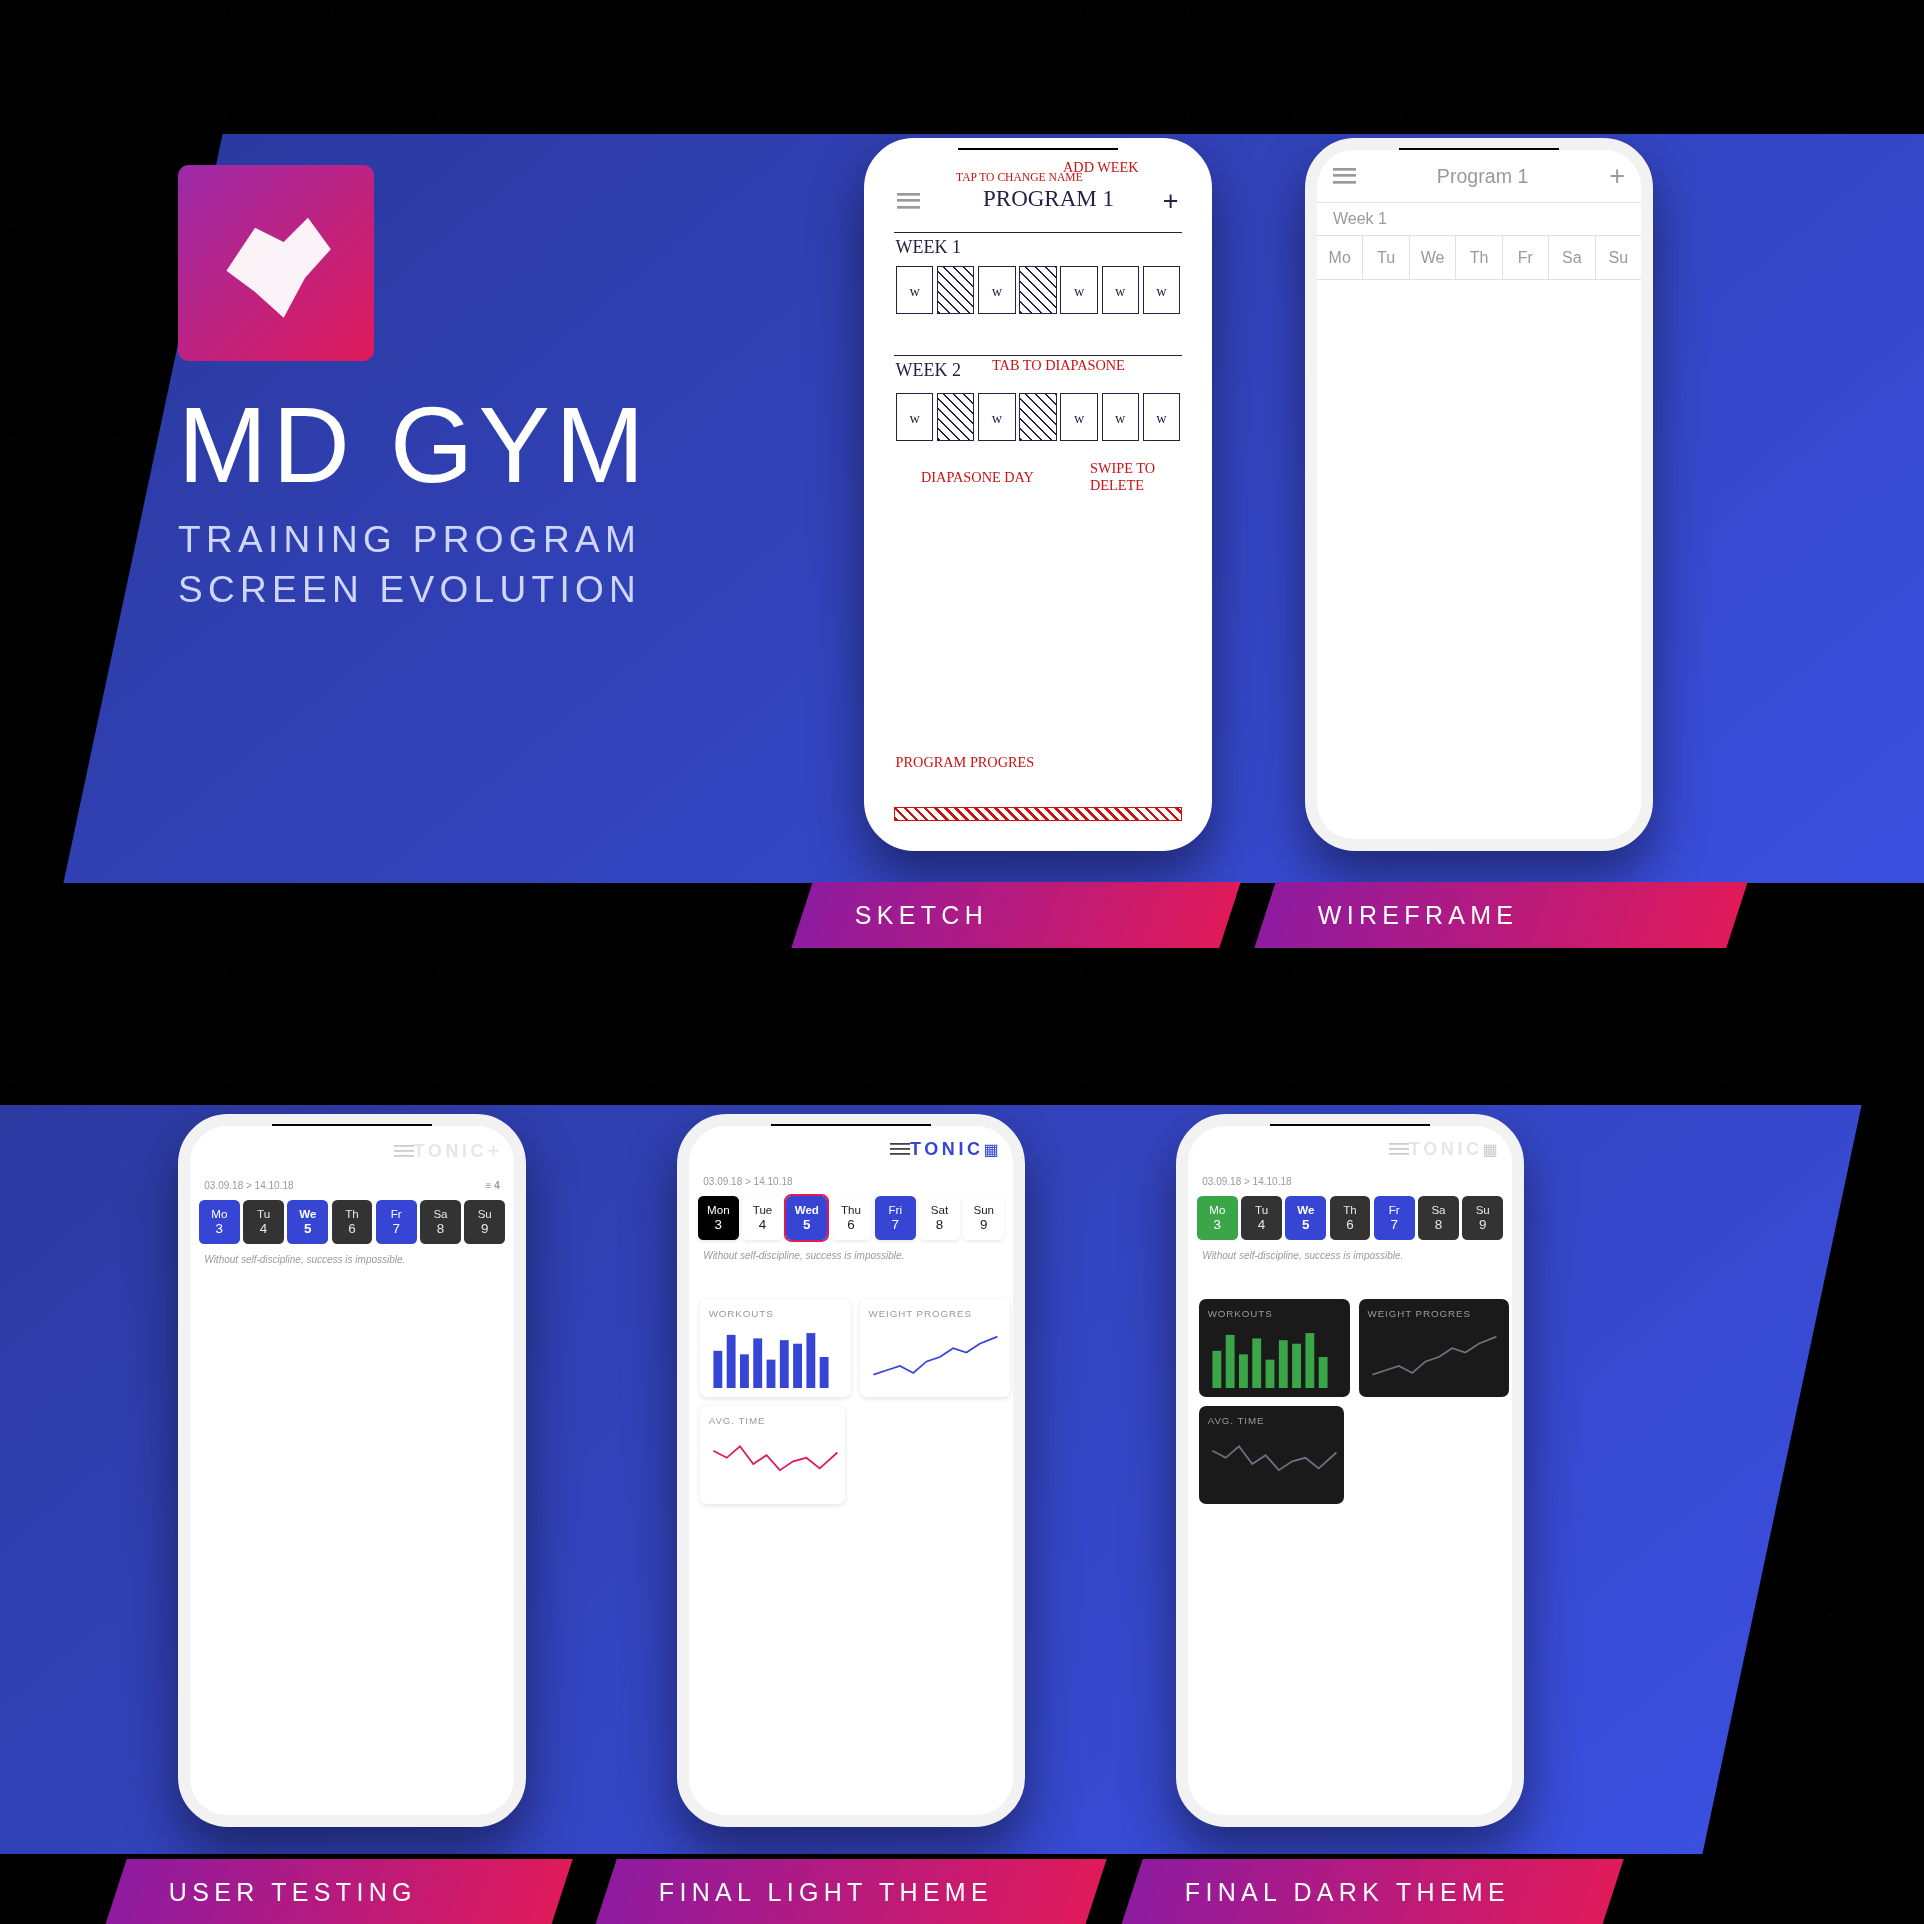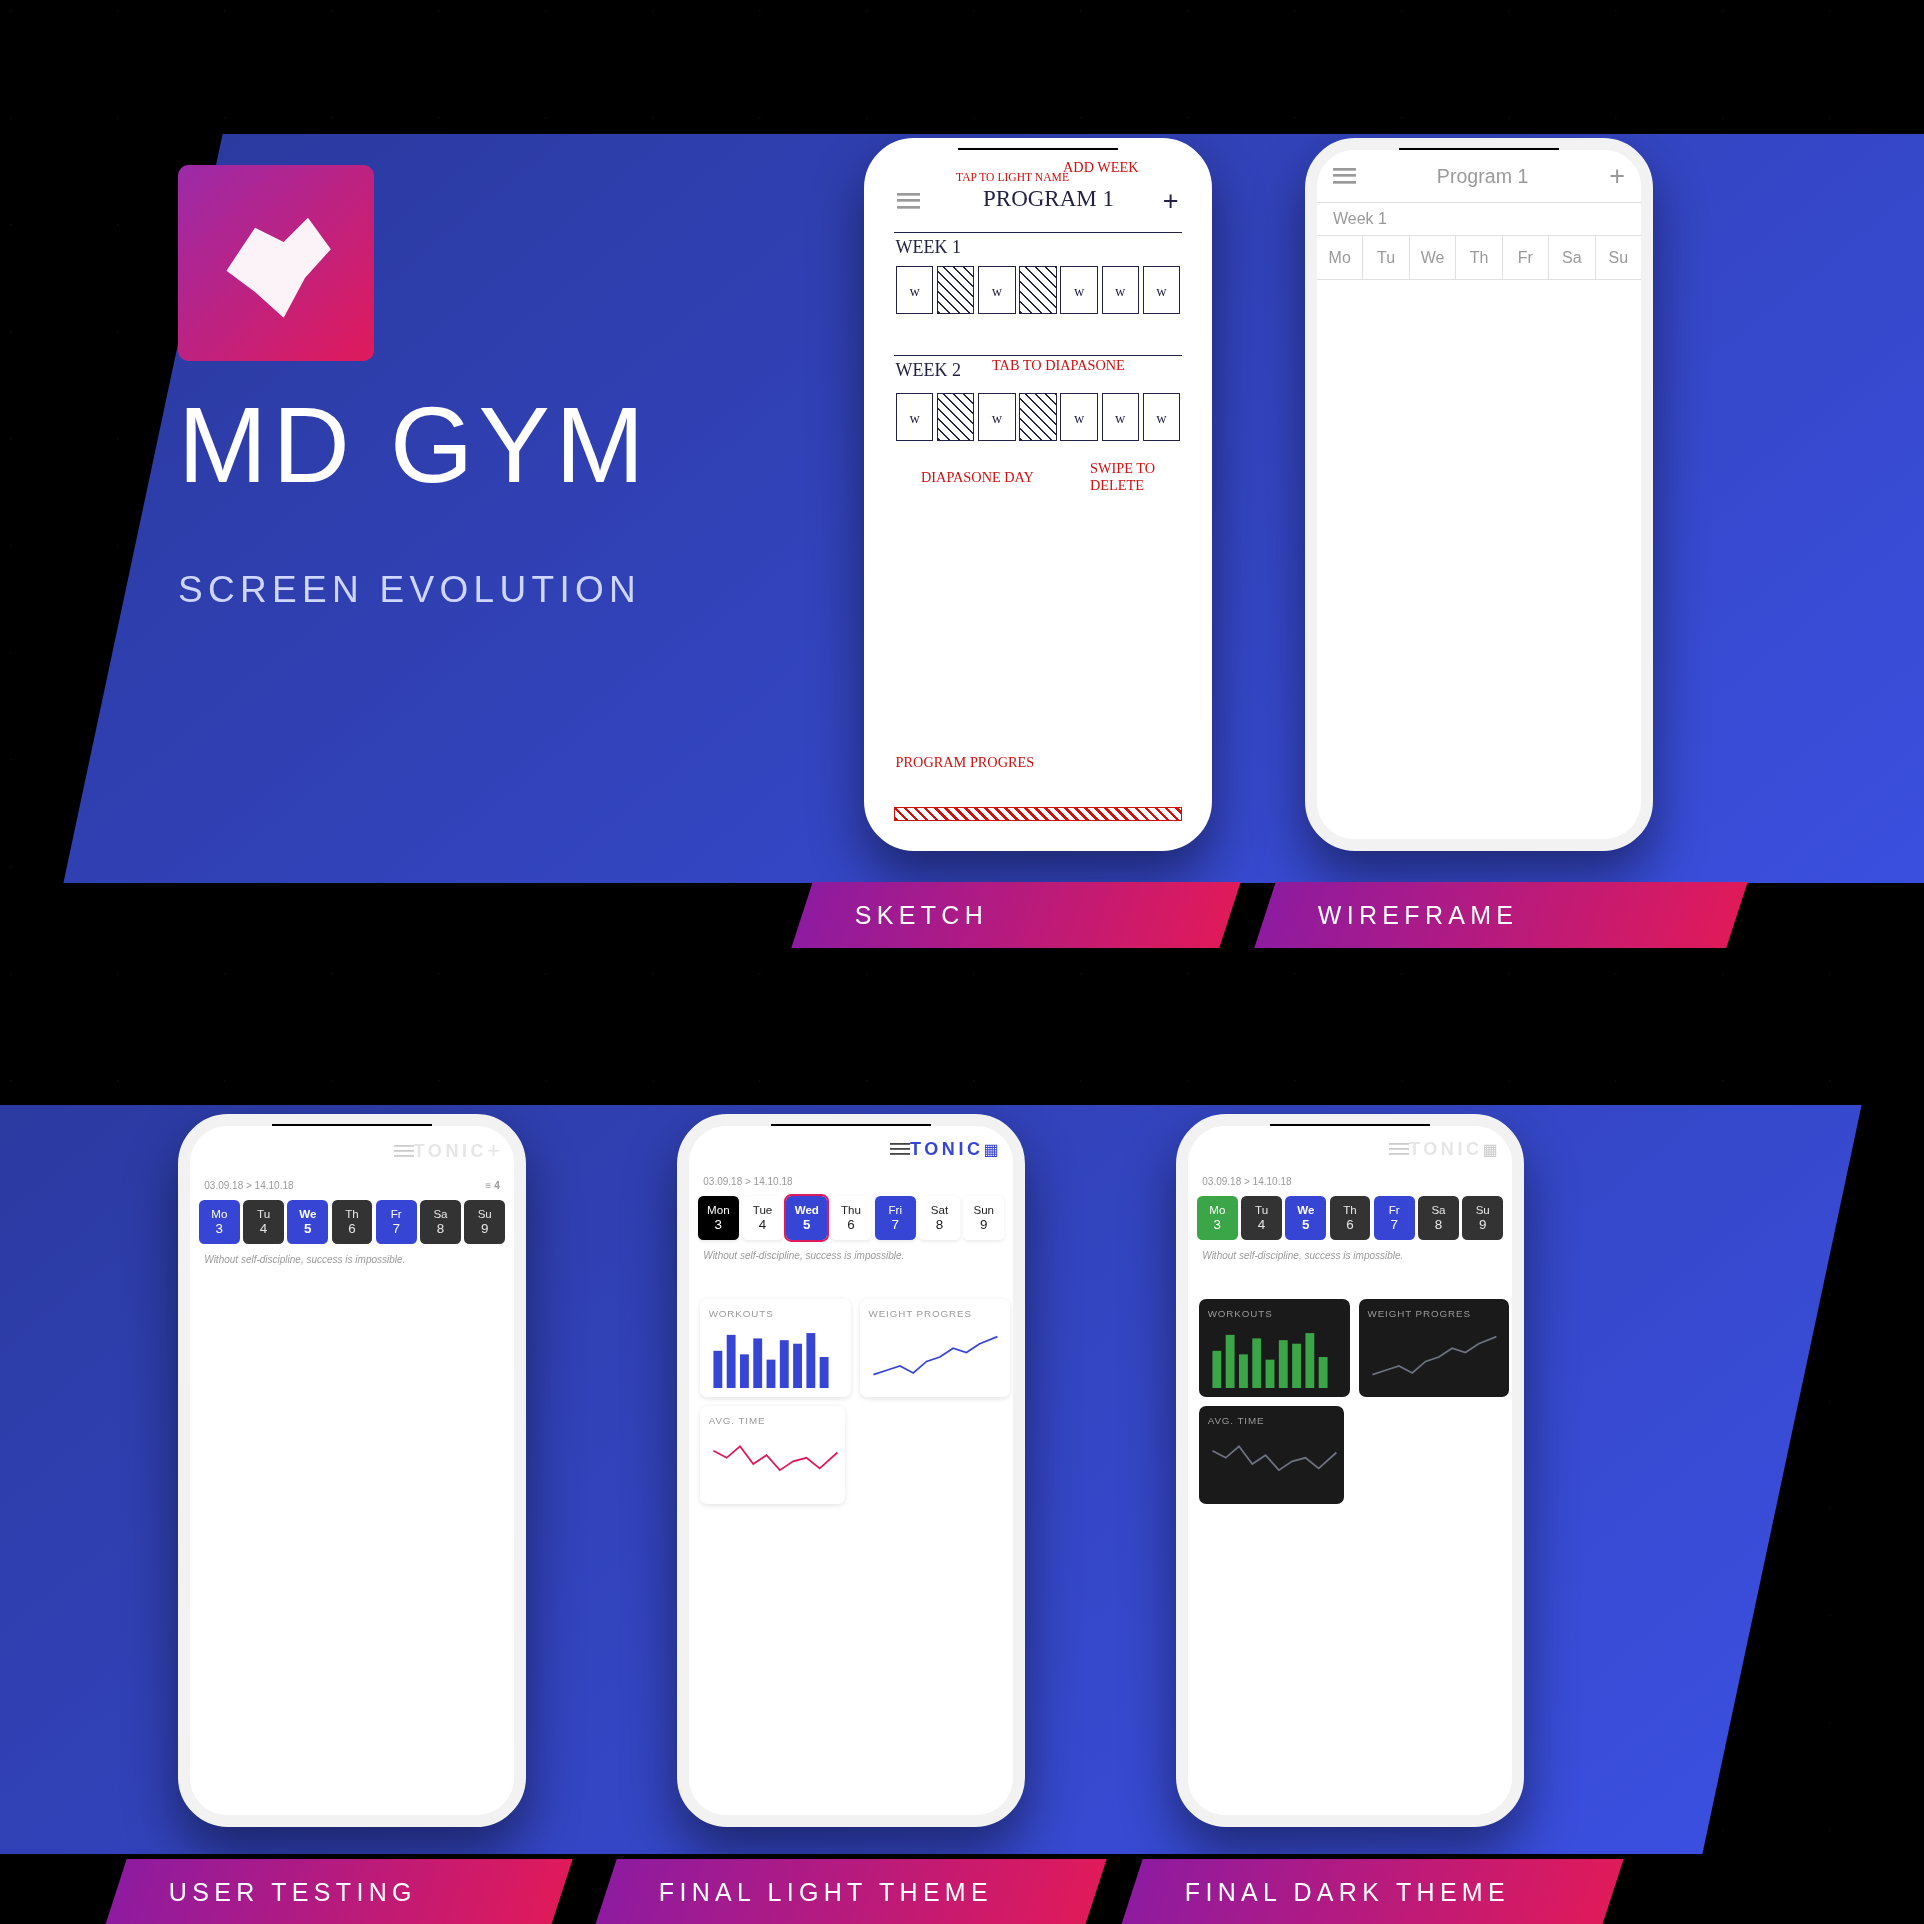--- a/index.html
+++ b/index.html
@@ -69,31 +69,31 @@
 <div class="band band1"></div>
 
 <div class="appicon">
 <svg viewBox="0 0 100 100">
       <path fill="#fff" d="M15 55 L35 25 L55 35 L72 18 L88 40 L70 60 L55 88 L35 70 Z M40 35 L60 42 L50 58 L35 55 Z" opacity=".95"></path>
     </svg>
 </div>
 
 <div class="title">
 <h1>MD GYM</h1>
-<p><br><span>SCREEN EVOLUTION</span></p>
+<p><span>TRAINING PROGRAM</span><br><span>SCREEN EVOLUTION</span></p>
 </div>
 
 <div class="phone" style="top:138px;left:864px">
 <div class="notch"></div>
 <div class="scr sketch">
   <div style="position:absolute;top:43px;left:21.4px;" class="ham"></div>
   <div style="position:absolute;top:36px;left:107px;font-family:cursive;font-size:23px;color:#224">PROGRAM 1</div>
   <div style="position:absolute;top:36px;right:21.4px;font-size:27px;color:#224">+</div>
   <div class="note" style="top:9px;left:187px">ADD WEEK</div>
-  <div class="note" style="top:21.4px;left:80px;font-size:11.6px">TAP TO LIGHT NAME</div>
+  <div class="note" style="top:21.4px;left:80px;font-size:11.6px">TAP TO CHANGE NAME</div>
   <div style="position:absolute;top:82px;left:18px;right:18px;border-top:1.8px solid #224"></div>
   <div style="position:absolute;top:87px;left:19.6px;font-family:cursive;color:#224;font-size:18px">WEEK 1</div>
   <div style="position:absolute;top:114px;left:18px;right:18px;height:52px;display:flex">
     <div style="flex:1;border:1.8px solid #224;margin:1.8px;font-family:cursive;color:#224;text-align:center;line-height:48px">w</div>
         <div style="flex:1;border:1.8px solid #224;margin:1.8px;background:repeating-linear-gradient(45deg,#224 0 1.8px,transparent 1.8px 7.1px)"></div>
         <div style="flex:1;border:1.8px solid #224;margin:1.8px;font-family:cursive;color:#224;text-align:center;line-height:48px">w</div>
         <div style="flex:1;border:1.8px solid #224;margin:1.8px;background:repeating-linear-gradient(45deg,#224 0 1.8px,transparent 1.8px 7.1px)"></div>
         <div style="flex:1;border:1.8px solid #224;margin:1.8px;font-family:cursive;color:#224;text-align:center;line-height:48px">w</div>
         <div style="flex:1;border:1.8px solid #224;margin:1.8px;font-family:cursive;color:#224;text-align:center;line-height:48px">w</div>
         <div style="flex:1;border:1.8px solid #224;margin:1.8px;font-family:cursive;color:#224;text-align:center;line-height:48px">w</div>

